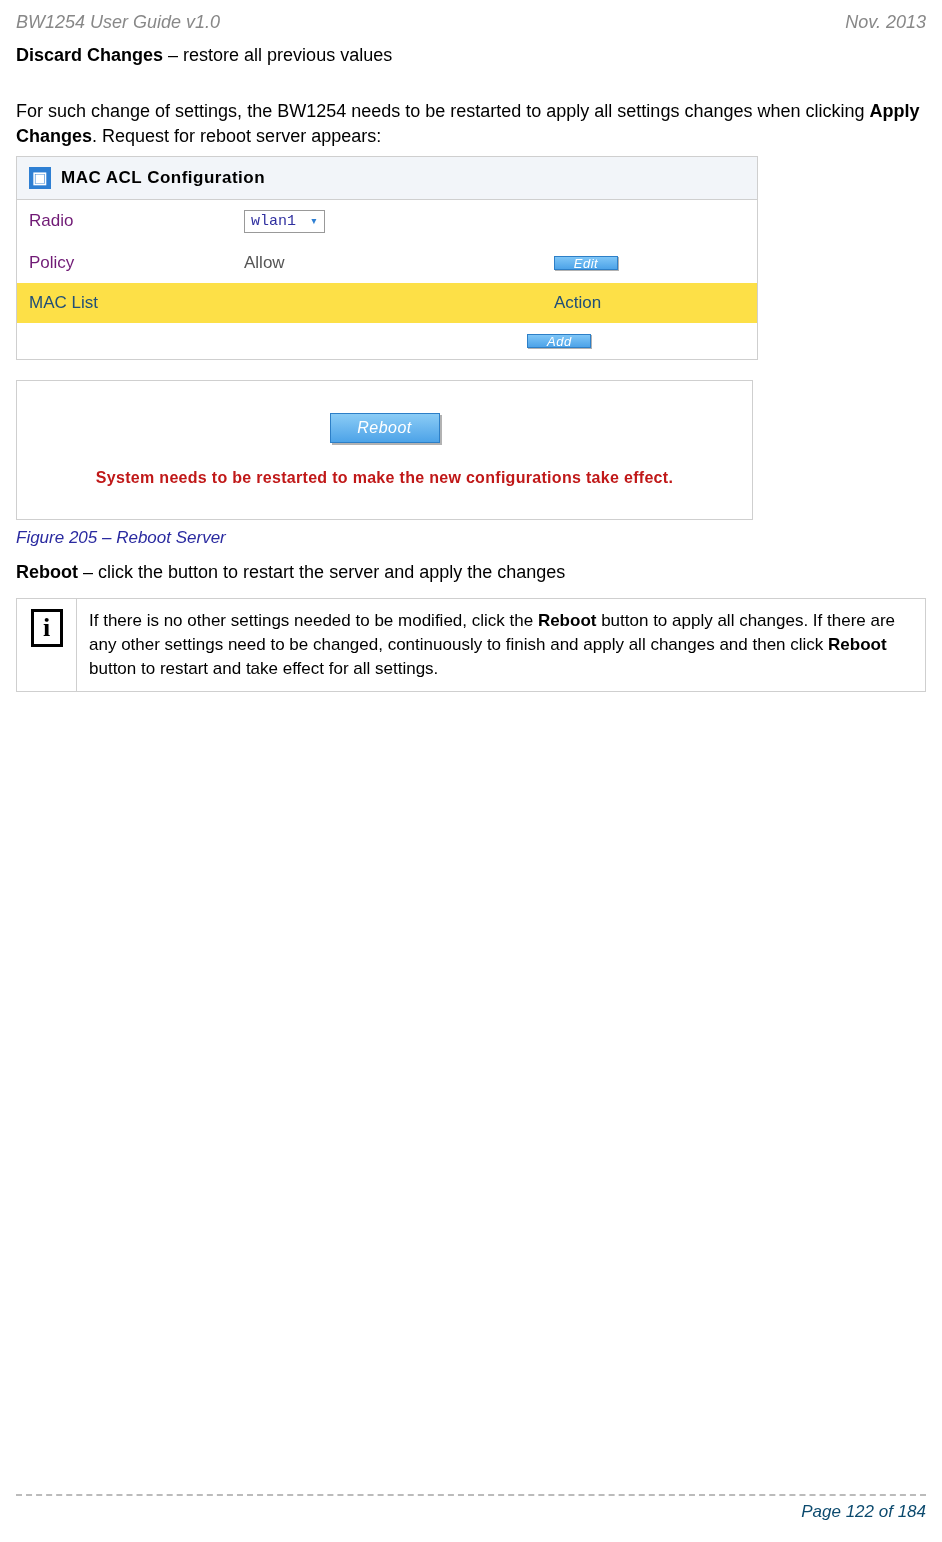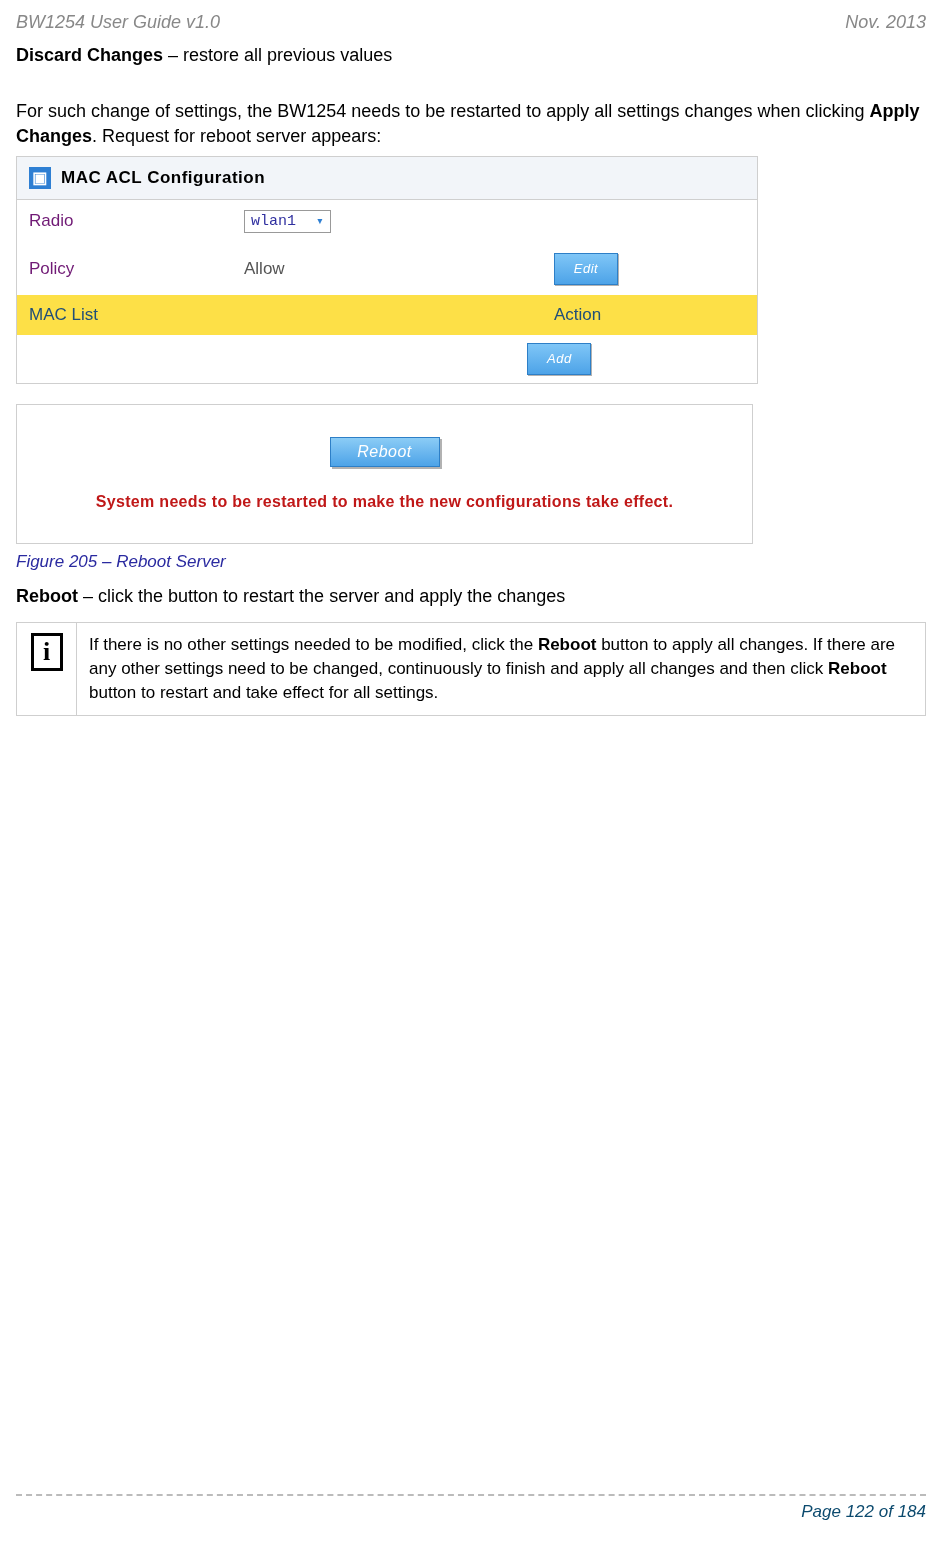--- a/index.html
+++ b/index.html
@@ -47,26 +47,26 @@
     color: #fff; font-size: 16px; line-height: 1;
   }
   .row { border-top: 1px solid #e4e4e4; }
   .col1 { width: 215px; color: #701a75; }
   .col2 { width: 310px; color: #555; }
   .col3 { color: #555; }
   .select {
     display: inline-flex; align-items: center;
     border: 1px solid #999; padding: 2px 6px;
     font-family: 'Courier New', monospace; font-size: 15px;
-    color: #3030a0; background: #fff; gap: 20px;
+    color: #3030a0; background: #fff; gap: 14px;
   }
   .select .caret { color: #2e7fd3; font-size: 13px; }
   .btn {
     display: inline-flex; align-items: center; justify-content: center;
-    min-width: 64px; height: 32px;
+    min-width: 64px; height: 14px;
     background: linear-gradient(#7fc6f7, #4da3e8);
     border: 1px solid #2d7fc7; color: #fff;
     font-style: italic; font-size: 13px; letter-spacing: 0.5px;
     box-shadow: 1px 1px 0 rgba(0,0,0,.3);
     padding: 0 10px;
   }
   .headerrow td { background: #fde047; color: #214f78; font-weight: 400; }
   .headerrow .col1, .headerrow .col3 { color: #214f78; }
   .addrow td { text-align: center; padding: 8px; }
   .addrow .pad { width: 340px; }

